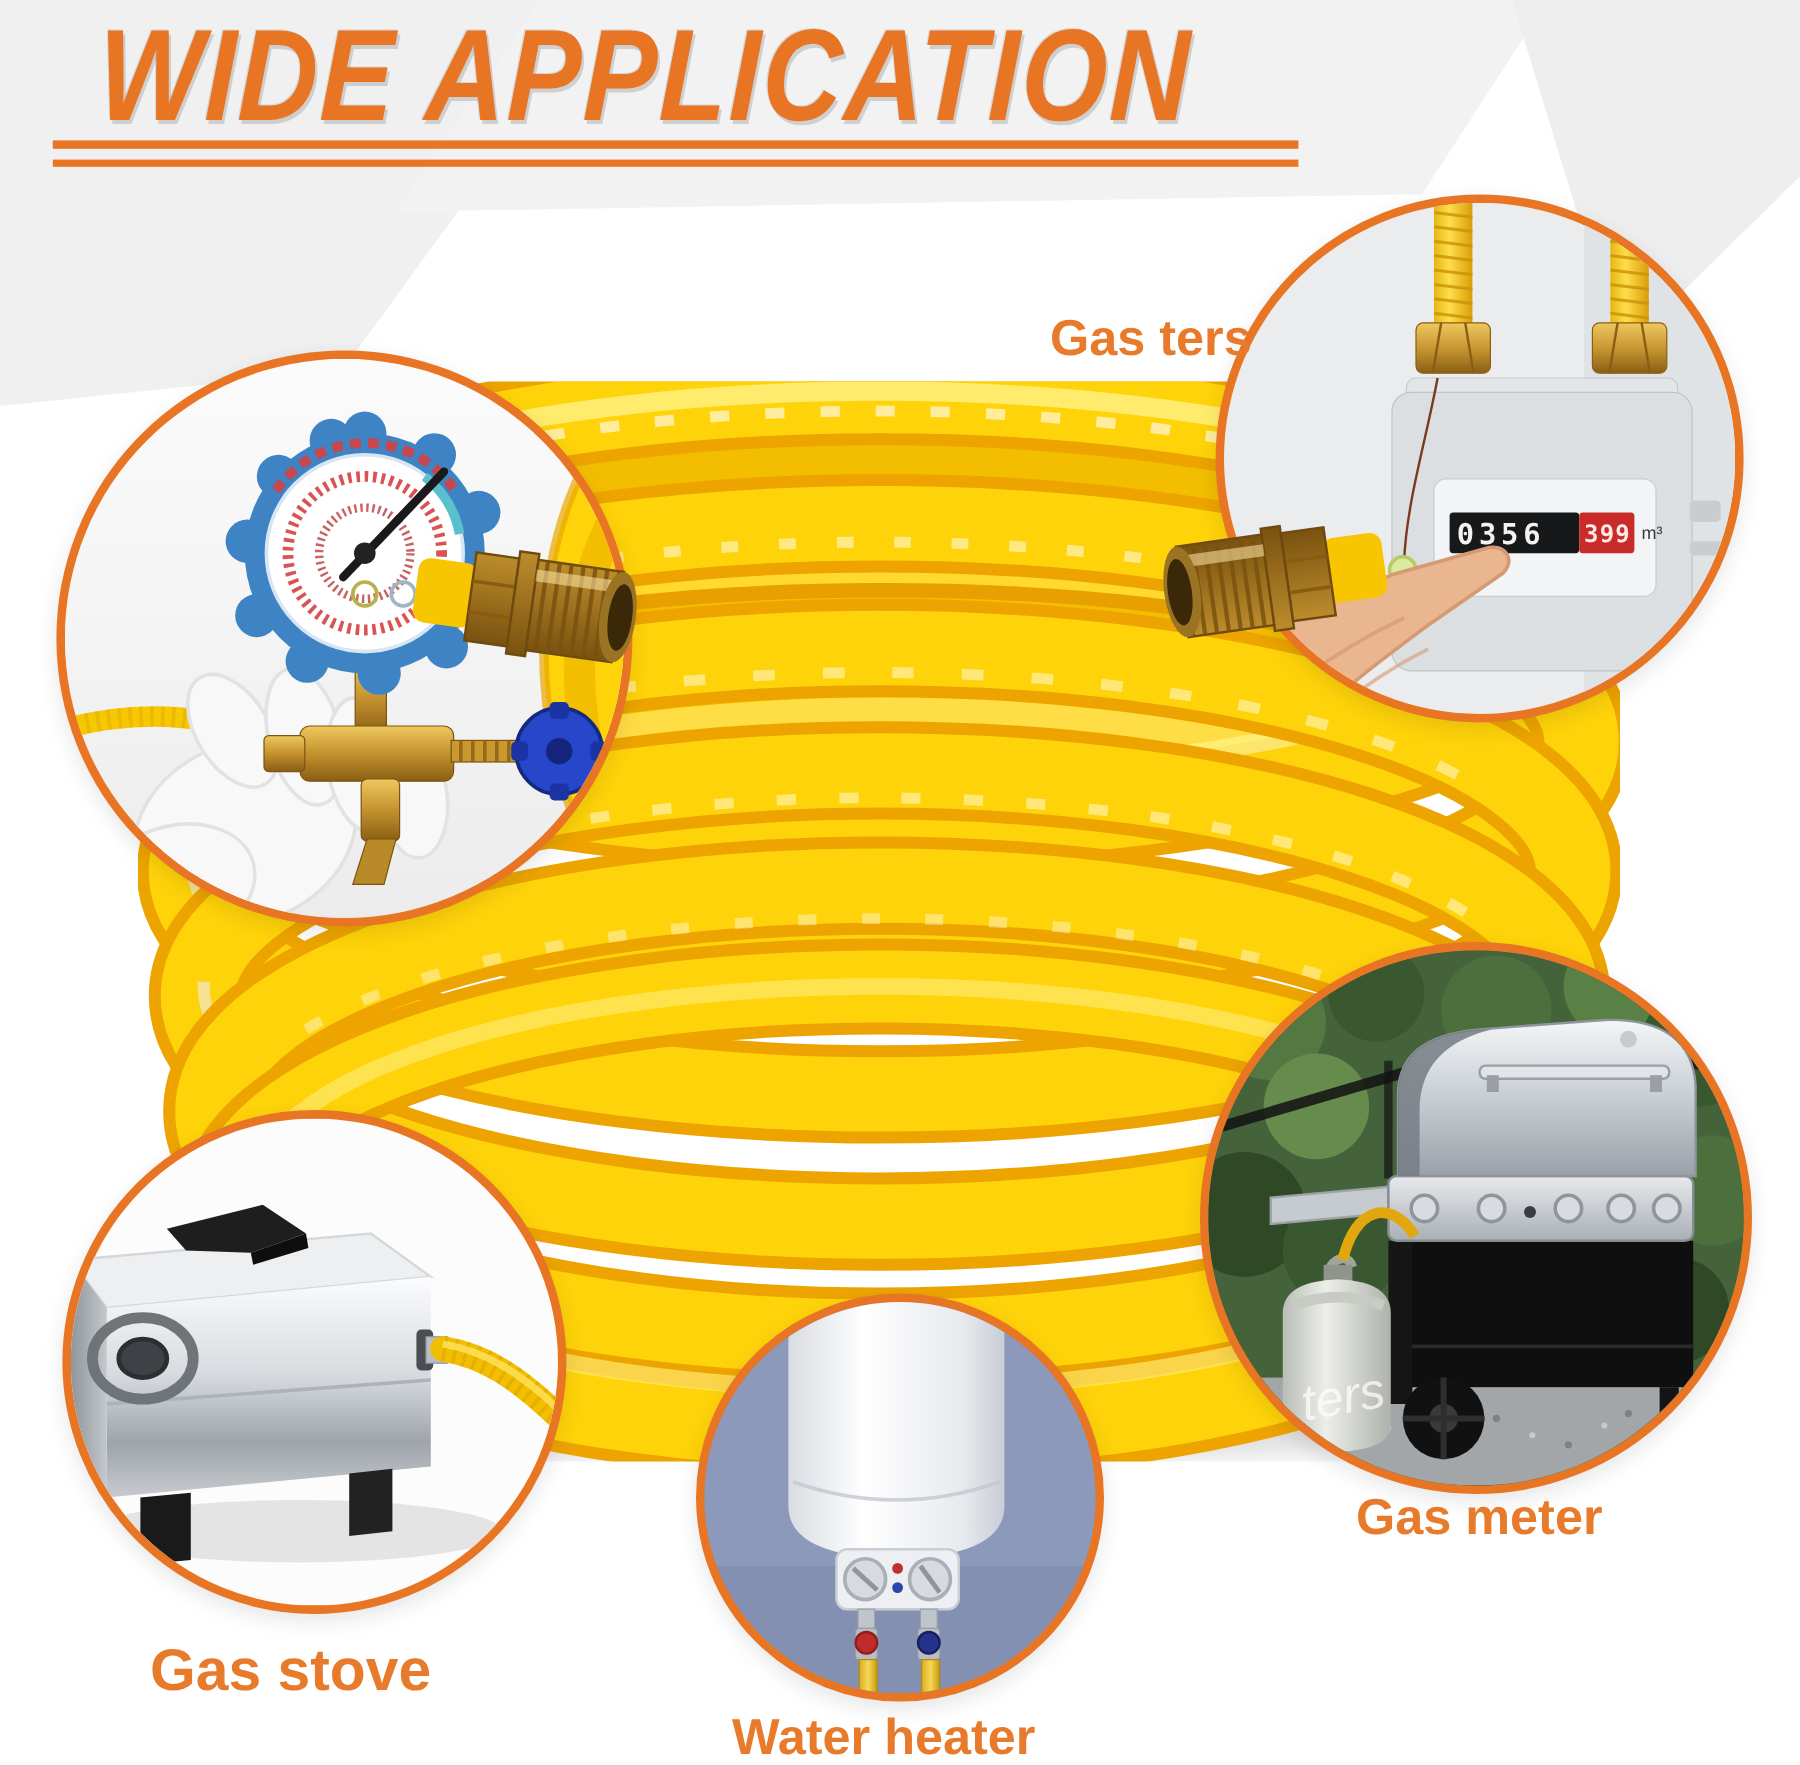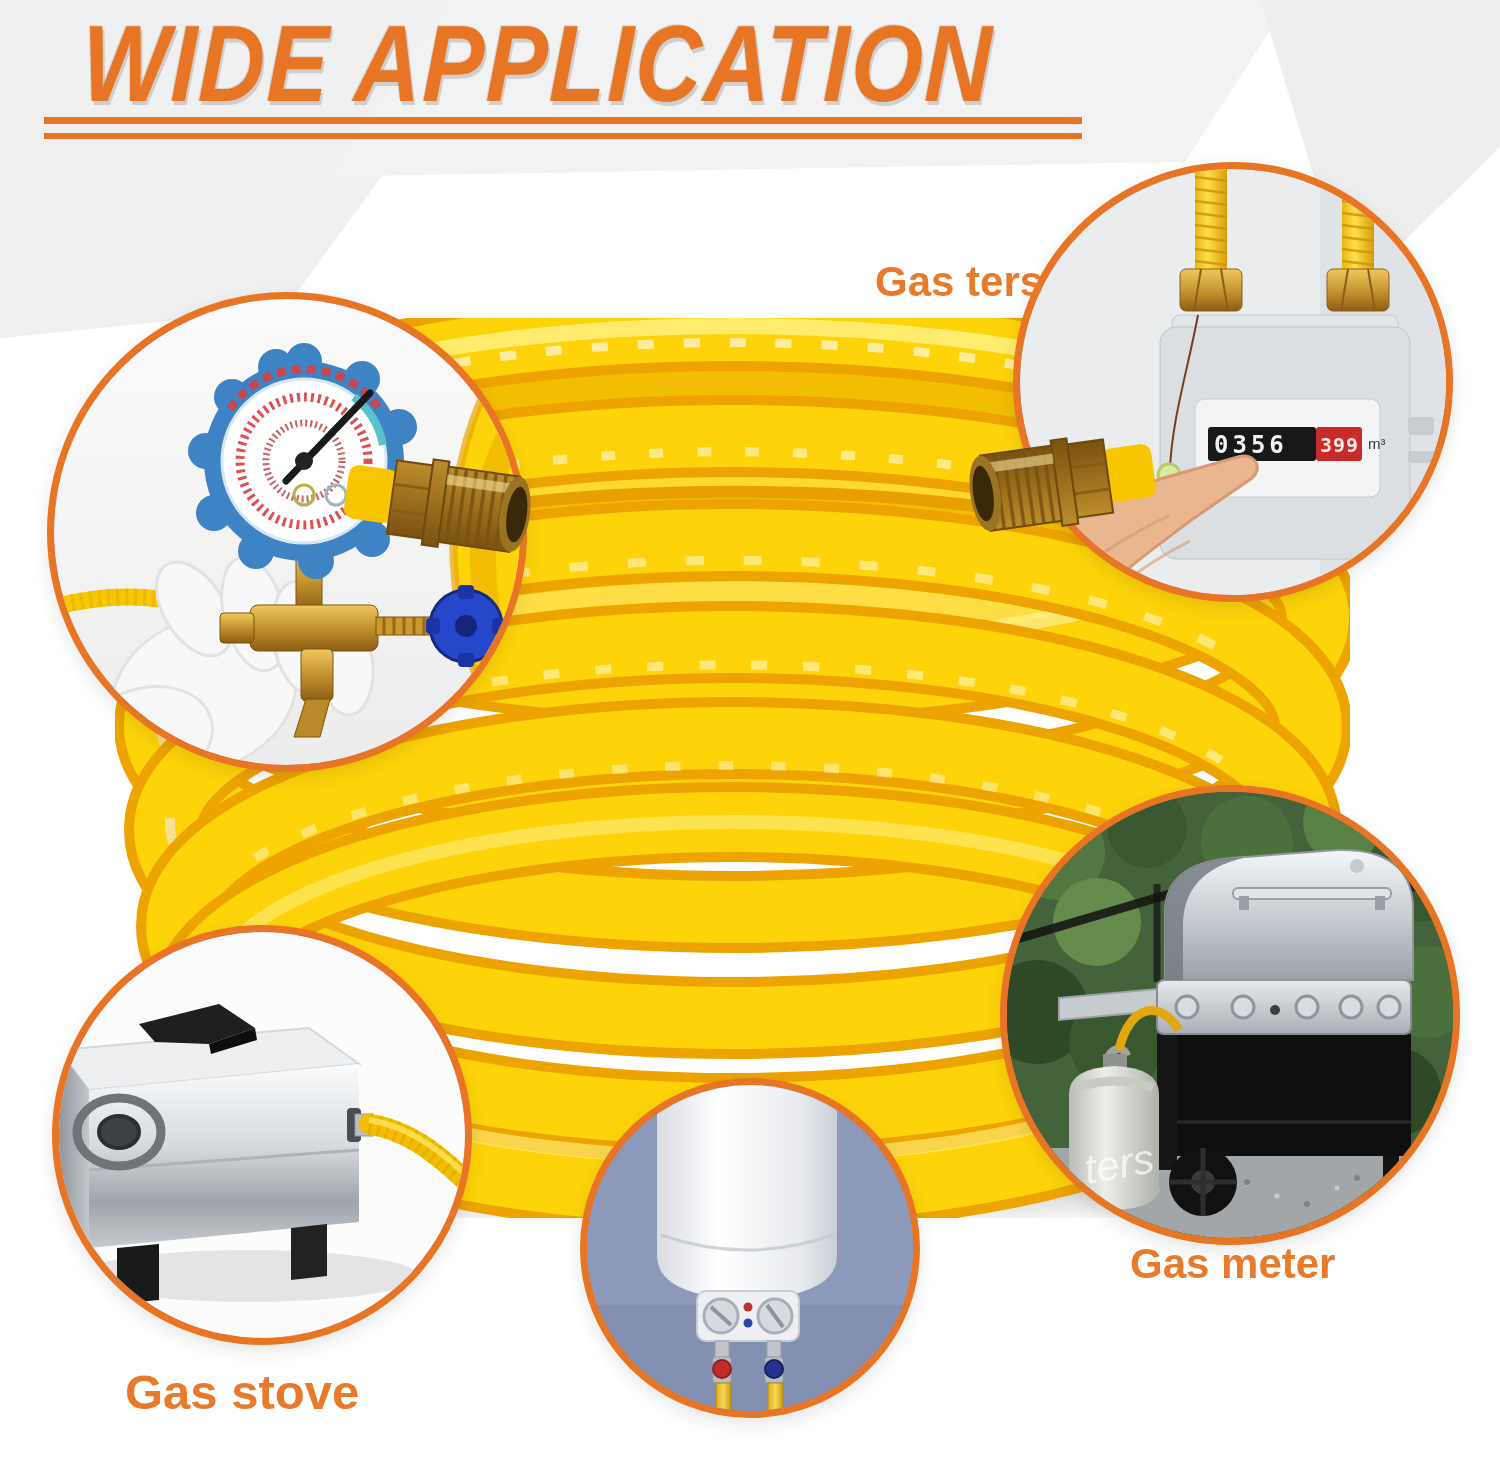--- a/index.html
+++ b/index.html
@@ -16,21 +16,21 @@
   .rule{position:absolute;left:44px;width:1038px;background:#E87524;}
   #rule1{top:117px;height:7px;}
   #rule2{top:133px;height:6px;}
   .cap{position:absolute;color:#E87B2B;font-weight:700;white-space:nowrap;}
   #cap-valve{left:46px;top:234px;font-size:38px;}
   #cap-meter{left:875px;top:258px;font-size:42px;}
   #cap-stove{left:125px;top:1364px;font-size:49px;}
   #cap-heater{left:610px;top:1424px;font-size:42px;}
   #cap-grill{left:1130px;top:1240px;font-size:42px;}
   .bubble{position:absolute;border:7px solid #E87524;border-radius:50%;overflow:hidden;
-          background:#b91c1c;box-shadow:0 6px 18px rgba(0,0,0,.10);}
+          background:#f97316;box-shadow:0 6px 18px rgba(0,0,0,.10);}
   #bubble-valve{left:47px;top:292px;width:466px;height:466px;}
   #bubble-meter{left:1013px;top:162px;width:426px;height:426px;}
   #bubble-stove{left:52px;top:925px;width:406px;height:406px;}
   #bubble-heater{left:580px;top:1078px;width:326px;height:326px;background:#8C99BB;}
   #bubble-grill{left:1000px;top:785px;width:446px;height:446px;background:#44633A;}
   .layer{position:absolute;pointer-events:none;}
   svg{display:block;}
 </style>
 </head>
 <body>
@@ -491,15 +491,16 @@
         <line x1="120" y1="-38" x2="120" y2="38"></line>
       </g>
       <rect x="52" y="20" width="72" height="10" fill="#FFE9A8" opacity="0.55"></rect>
       <ellipse cx="124" cy="0" rx="15" ry="38" fill="#9A7423"></ellipse>
       <ellipse cx="126" cy="0" rx="10" ry="28" fill="#3A2808"></ellipse>
     </g>
   </svg>
 
   <div class="cap" id="cap-meter">Gas ters</div>
   <div class="cap" id="cap-stove">Gas stove</div>
+  <div class="cap" id="cap-heater">Water heater</div>
   <div class="cap" id="cap-grill">Gas meter</div>
 
 </div>
 
 </body></html>

